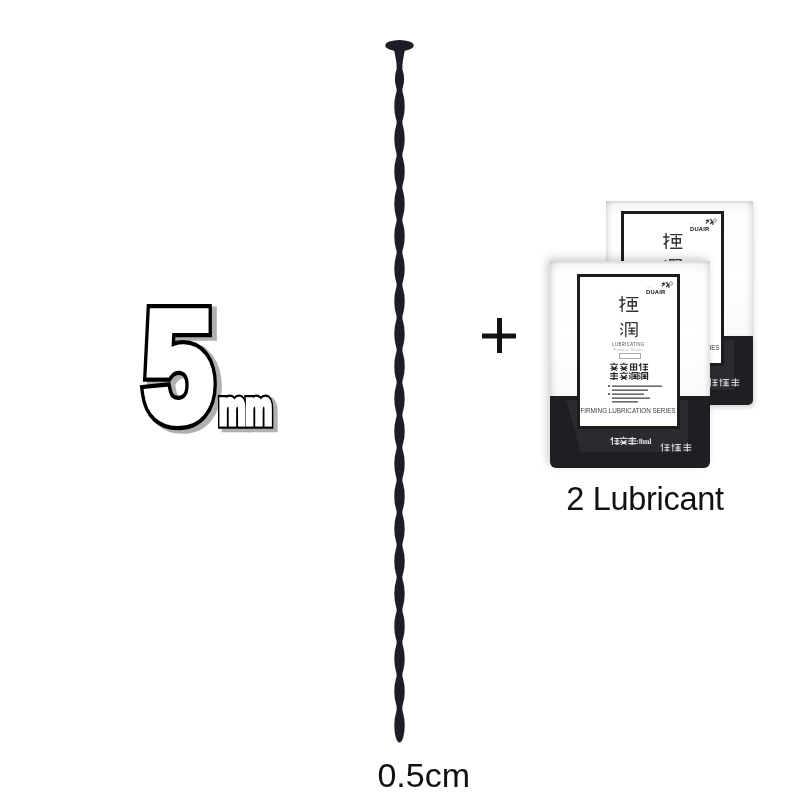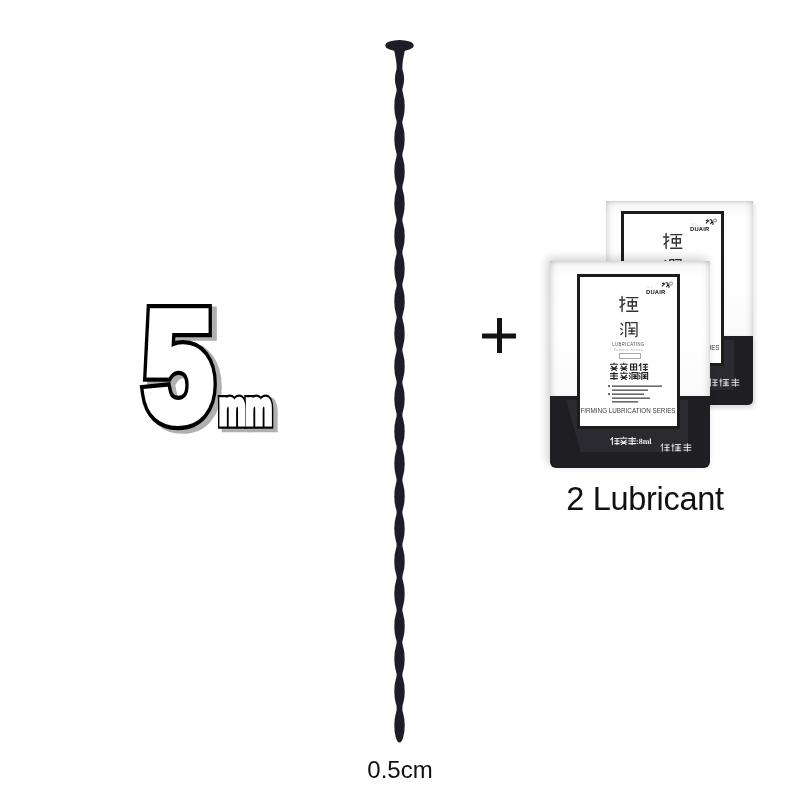--- a/index.html
+++ b/index.html
@@ -278,13 +278,13 @@
         <use href="#gF" width="10" height="10" y="0.5"></use>
           <use href="#gC" x="11.2" width="10" height="10" y="0.5"></use>
           <use href="#gA" x="22.4" width="10" height="10" y="0.5"></use>
       </g>
     </svg>
   </div>
 </div>
 
 <div class="abs" style="left:460px;top:481px;width:370px;text-align:center;font-size:32.5px;color:#111;letter-spacing:-0.3px;">2 Lubricant</div>
 
-<div class="abs" style="left:330px;top:756px;width:140px;text-align:center;font-size:24px;color:#111;">0.5cm</div>
+<div class="abs" style="left:330px;top:756px;width:140px;text-align:right;font-size:34px;color:#111;">0.5cm</div>
 
 </body></html>

